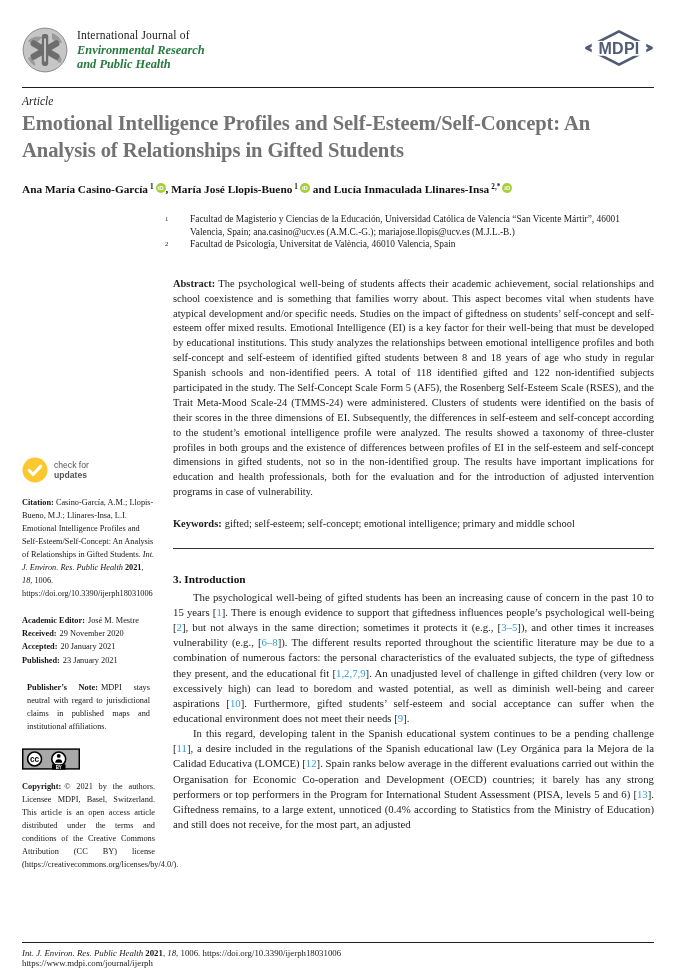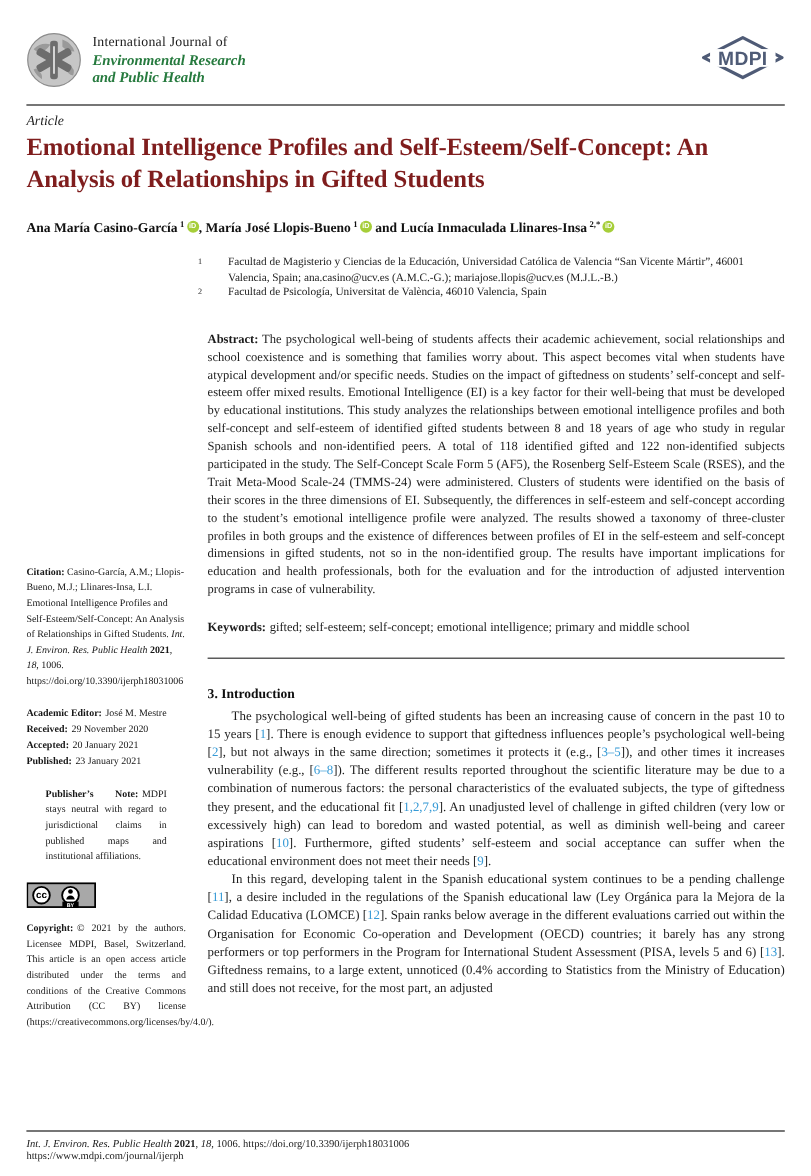--- a/index.html
+++ b/index.html
@@ -12,21 +12,21 @@
   .jn1{font-size:11.5px;color:#1a1a1a;letter-spacing:.2px;}
   .jn2{font-size:12.4px;font-weight:bold;font-style:italic;color:var(--journal-green);line-height:1.16;}
   .jn2.first{margin-top:2px;}
   .mdpi{margin-left:auto;margin-top:2px;}
   .mdpi-rhombus{stroke:var(--mdpi-slate);stroke-width:4.5;}
   .mdpi-text{font-family:"Liberation Sans",sans-serif;font-weight:bold;fill:var(--mdpi-slate);letter-spacing:.5px;}
   .hrule{position:absolute;left:22px;right:22px;top:87px;border-top:1.6px solid #1d1d1d;}
 
   .article-label{position:absolute;left:22px;top:95px;font-size:11.5px;font-style:italic;}
   .title{position:absolute;left:22px;top:110px;right:26px;margin:0;font-size:20.6px;line-height:1.3;
-         font-weight:bold;color:#7f1d1d;letter-spacing:-.1px;}
+         font-weight:bold;color:#737373;letter-spacing:-.1px;}
   .authors{position:absolute;left:22px;top:183px;right:26px;font-size:11.3px;font-weight:bold;color:#111;}
   .auth-sup{font-size:7.2px;vertical-align:4px;margin-left:2px;}
   .orcid{display:inline-block;width:10px;height:10px;border-radius:50%;background:var(--orcid-green);
          color:#fff;font-family:"Liberation Sans",sans-serif;font-size:6px;font-weight:bold;text-align:center;
          line-height:10px;vertical-align:3px;margin-left:2px;}
 
   
   .content{position:absolute;left:22px;top:211px;width:632px;height:726px;display:flex;overflow:hidden;}
   .sidebar{width:133px;flex:none;padding-top:246px;font-size:8.3px;line-height:1.56;color:#161616;}
   .main{flex:1;margin-left:18px;}
@@ -46,21 +46,21 @@
   .cite{color:var(--citation-blue);}
 
   
   .check-badge{display:flex;align-items:center;gap:6px;cursor:pointer;}
   .check-circle{fill:var(--badge-yellow);}
   .check-text{font-family:"Liberation Sans",sans-serif;font-size:8.6px;line-height:1.18;color:#545454;}
   .check-text .b2{font-weight:bold;}
   .citation{margin:14px 0 0;}
   .meta{margin-top:13px;}
   .meta-row{margin:0;line-height:1.62;}
-  .pubnote{margin:15px 16px 0;text-align:justify;}
+  .pubnote{margin:15px 5px 0;text-align:justify;}
   .cc{margin-top:14px;display:block;}
   .copyright{margin:11px 0 0;text-align:justify;}
   .seg-b{font-weight:bold;}
   .seg-i{font-style:italic;}
 
   
   .frule{position:absolute;left:22px;right:22px;top:942px;border-top:1.5px solid #1d1d1d;}
   .footer{position:absolute;left:22px;right:22px;top:948px;display:flex;justify-content:space-between;
           font-size:8.8px;color:#1a1a1a;flex-direction:column;}
 </style>
@@ -99,20 +99,30 @@
   <h1 class="title">Emotional Intelligence Profiles and Self-Esteem/Self-Concept: An Analysis of Relationships in Gifted Students</h1>
 
   <div class="authors">
     
   <span class="author"><span>Ana María Casino-García</span><sup class="auth-sup">1</sup><span class="orcid">iD</span><span>, </span></span><span class="author"><span>María José Llopis-Bueno</span><sup class="auth-sup">1</sup><span class="orcid">iD</span><span> and </span></span><span class="author"><span>Lucía Inmaculada Llinares-Insa</span><sup class="auth-sup">2,*</sup><span class="orcid">iD</span><span></span></span></div>
 
   <div class="content">
 
     <aside class="sidebar">
 
+      <div class="check-badge">
+        <svg width="26" height="26" viewBox="0 0 27 27">
+          <circle cx="13.5" cy="13.5" r="13" class="check-circle"></circle>
+          <path d="M7.5 14 l4 4.2 L19.5 9.5" stroke="#fff" stroke-width="3.2" fill="none" stroke-linecap="round" stroke-linejoin="round"></path>
+        </svg>
+        <div class="check-text">
+          <div>check for</div>
+          <div class="b2">updates</div>
+        </div>
+      </div>
 
       <p class="citation"><span class="seg-b">Citation: </span><span>Casino-García, A.M.; Llopis-Bueno, M.J.; Llinares-Insa, L.I. Emotional Intelligence Profiles and Self-Esteem/Self-Concept: An Analysis of Relationships in Gifted Students. </span><span class="seg-i">Int. J. Environ. Res. Public Health </span><span class="seg-b">2021</span><span>, </span><span class="seg-i">18</span><span>, 1006. </span><span class="seg-link">https://doi.org/10.3390/ijerph18031006</span></p>
 
       <div class="meta">
 
       <p class="meta-row"><b class="lbl">Academic Editor:</b><span>José M. Mestre</span></p>
           <p class="meta-row"><b class="lbl">Received:</b><span>29 November 2020</span></p>
           <p class="meta-row"><b class="lbl">Accepted:</b><span>20 January 2021</span></p>
           <p class="meta-row"><b class="lbl">Published:</b><span>23 January 2021</span></p>
         </div>

